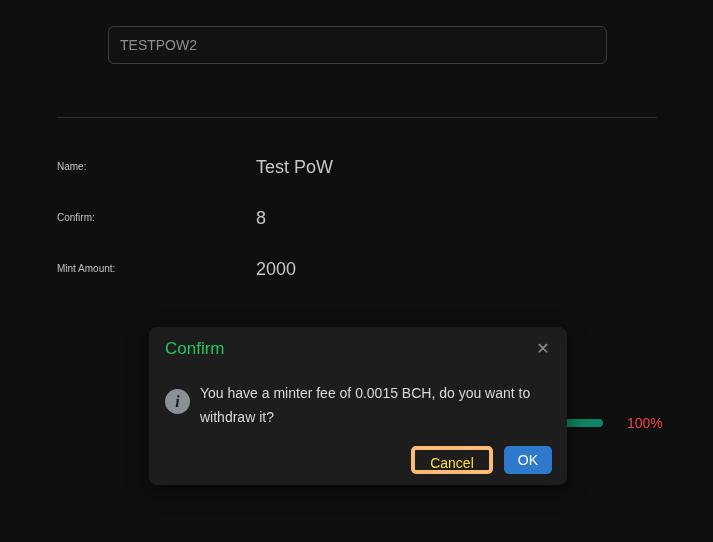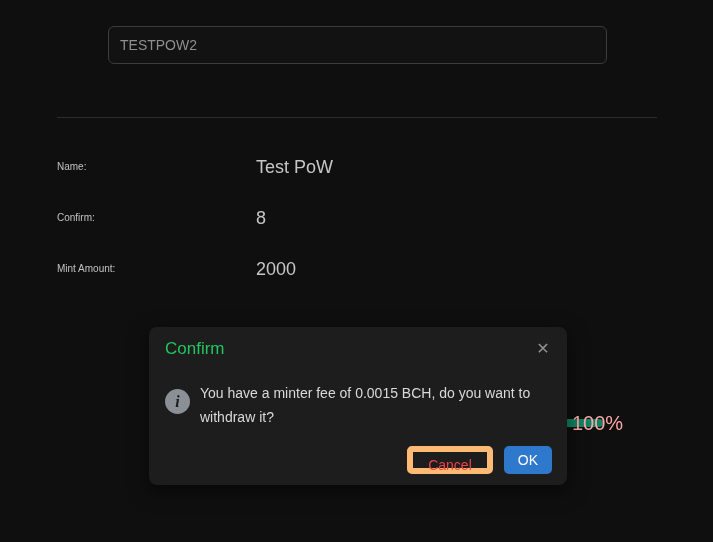--- a/index.html
+++ b/index.html
@@ -15,21 +15,21 @@
 
   .divider{position:absolute;left:57px;top:117px;width:600px;height:1px;background:#2d2d2d;}
 
   
   .row{position:absolute;left:0;width:713px;height:20px;}
   .row .lbl{position:absolute;left:57px;top:0;font-size:10px;color:#c2c2c2;line-height:20px;white-space:nowrap;}
   .row .val{position:absolute;left:256px;top:0;font-size:18px;color:#c6c6c6;line-height:20px;white-space:nowrap;}
 
   
   .progress-bar{position:absolute;left:256px;top:419px;width:347px;height:8px;border-radius:4px;}
-  .progress-label{position:absolute;left:572px;top:413px;font-size:20px;color:#fca5a5;line-height:20px;}
+  .progress-label{position:absolute;left:627px;top:413px;font-size:14px;color:#ef4444;line-height:20px;}
 
   
   .dialog{
     position:absolute;left:149px;top:327px;width:418px;height:158px;
     background:#1d1d1d;border-radius:8px;
     box-shadow:0 6px 20px rgba(0,0,0,0.55);
   }
   .dialog-title{position:absolute;left:16px;top:12px;font-size:17px;font-weight:500;color:#22c55e;}
   .dialog-close{
     position:absolute;right:12px;top:10px;width:24px;height:24px;
@@ -42,21 +42,21 @@
   }
   .dialog-message{
     position:absolute;left:51px;top:54px;width:366px;
     font-size:14px;line-height:24px;color:#d9d9d9;
   }
   .dialog-buttons{position:absolute;right:15px;bottom:11px;display:flex;gap:11px;}
   .btn{
     height:28px;border-radius:5px;font-size:14px;line-height:26px;
     padding:0 15px;cursor:pointer;white-space:nowrap;
   }
-  .btn-cancel{background:transparent;border:6px solid #fdba74;color:#ef4444;margin-left:48px;}
+  .btn-cancel{background:transparent;border:4px solid #fdba74;color:#fde047;margin-left:48px;}
   .btn-ok{border:none;color:#ffffff;padding:0 14px;line-height:28px;text-align:right;}
 </style>
 </head>
 <body>
 
 <div class="stage">
 
   <input class="token-input" type="text" value="TESTPOW2" style="">
 
   <div class="divider"></div>

